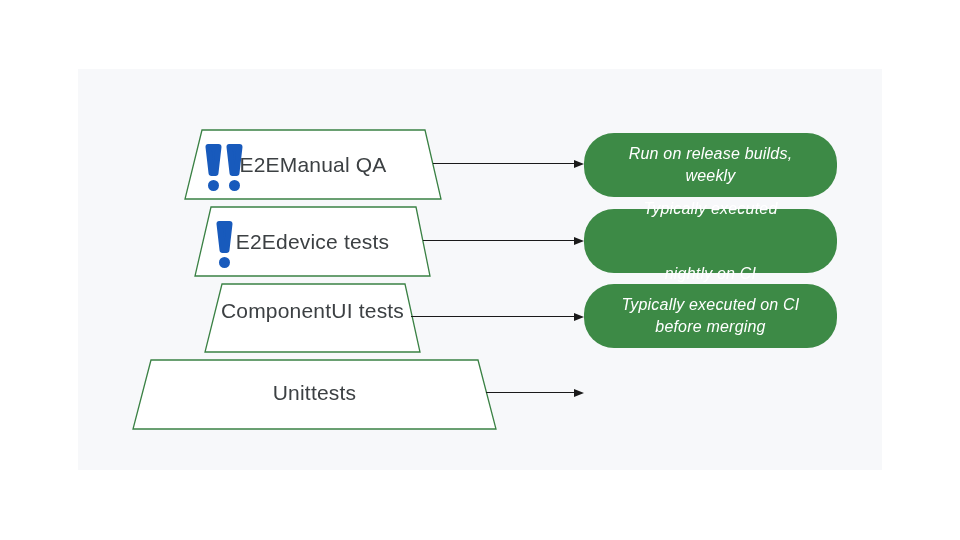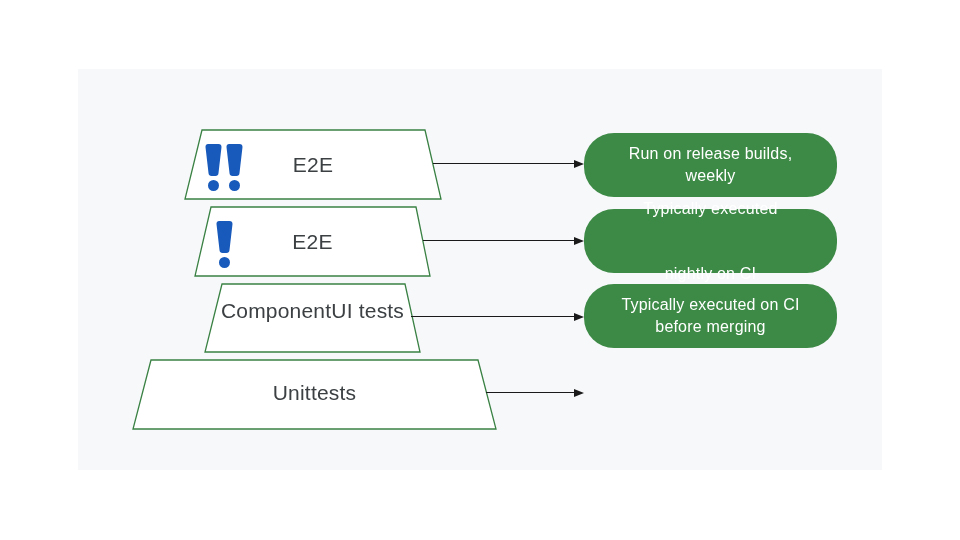--- a/index.html
+++ b/index.html
@@ -62,20 +62,21 @@
     left:584px; width:253px; height:64px;
     background:var(--green);
     border-radius:30px;
     display:flex; flex-direction:column;
     align-items:center; justify-content:center;
     text-align:center;
     color:var(--box-text);
     font-size:16px; line-height:22px;
     font-weight:500;
     letter-spacing:.2px;
+    font-style:italic;
   }
 </style>
 </head>
 <body>
 
 <div class="panel"></div>
 
 <div class="stage">
 
   <svg class="trap-svg" style="left:184px; top:129px;" width="258" height="71" viewBox="0 0 258 71">
@@ -86,39 +87,41 @@
       <polygon class="bar" points="3.5,3 13.5,3 10.5,29 6.5,29"></polygon>
       <circle class="dot" cx="8.5" cy="41.5" r="5.5"></circle>
     </svg>
     <svg class="bang" width="17" height="47" viewBox="0 0 17 47">
       <polygon class="bar" points="3.5,3 13.5,3 10.5,29 6.5,29"></polygon>
       <circle class="dot" cx="8.5" cy="41.5" r="5.5"></circle>
     </svg>
   </div>
   <div class="trap-label" style="left:184px; top:131px; width:258px; height:68px;">
     <span>E2E</span>
+    <span>Manual QA</span>
   </div>
   <div class="arrow-line" style="left:433px; top:163px; width:142px;"></div>
   <div class="arrow-head" style="left:574px; top:159.5px;"></div>
   <div class="note-box" style="top:133px;">
     <span>Run on release builds,</span>
     <span>weekly</span>
   </div>
 
   <svg class="trap-svg" style="left:194px; top:206px;" width="237" height="71" viewBox="0 0 237 71">
     <polygon points="17,1 222,1 236,70 1,70"></polygon>
   </svg>
   <div class="bang-group" style="left:216px; top:221px;">
     <svg class="bang" width="17" height="47" viewBox="0 0 17 47">
       <polygon class="bar" points="3.5,3 13.5,3 10.5,29 6.5,29"></polygon>
       <circle class="dot" cx="8.5" cy="41.5" r="5.5"></circle>
     </svg>
   </div>
   <div class="trap-label" style="left:194px; top:208px; width:237px; height:68px;">
     <span>E2E</span>
+    <span>device tests</span>
   </div>
   <div class="arrow-line" style="left:423px; top:240px; width:152px;"></div>
   <div class="arrow-head" style="left:574px; top:236.5px;"></div>
   <div class="note-box" style="top:209px;gap:43px;">
     <span>Typically executed</span>
     <span>nightly on CI</span>
   </div>
 
   <svg class="trap-svg" style="left:204px; top:283px;" width="217" height="70" viewBox="0 0 217 70">
     <polygon points="18,1 201,1 216,69 1,69"></polygon>

